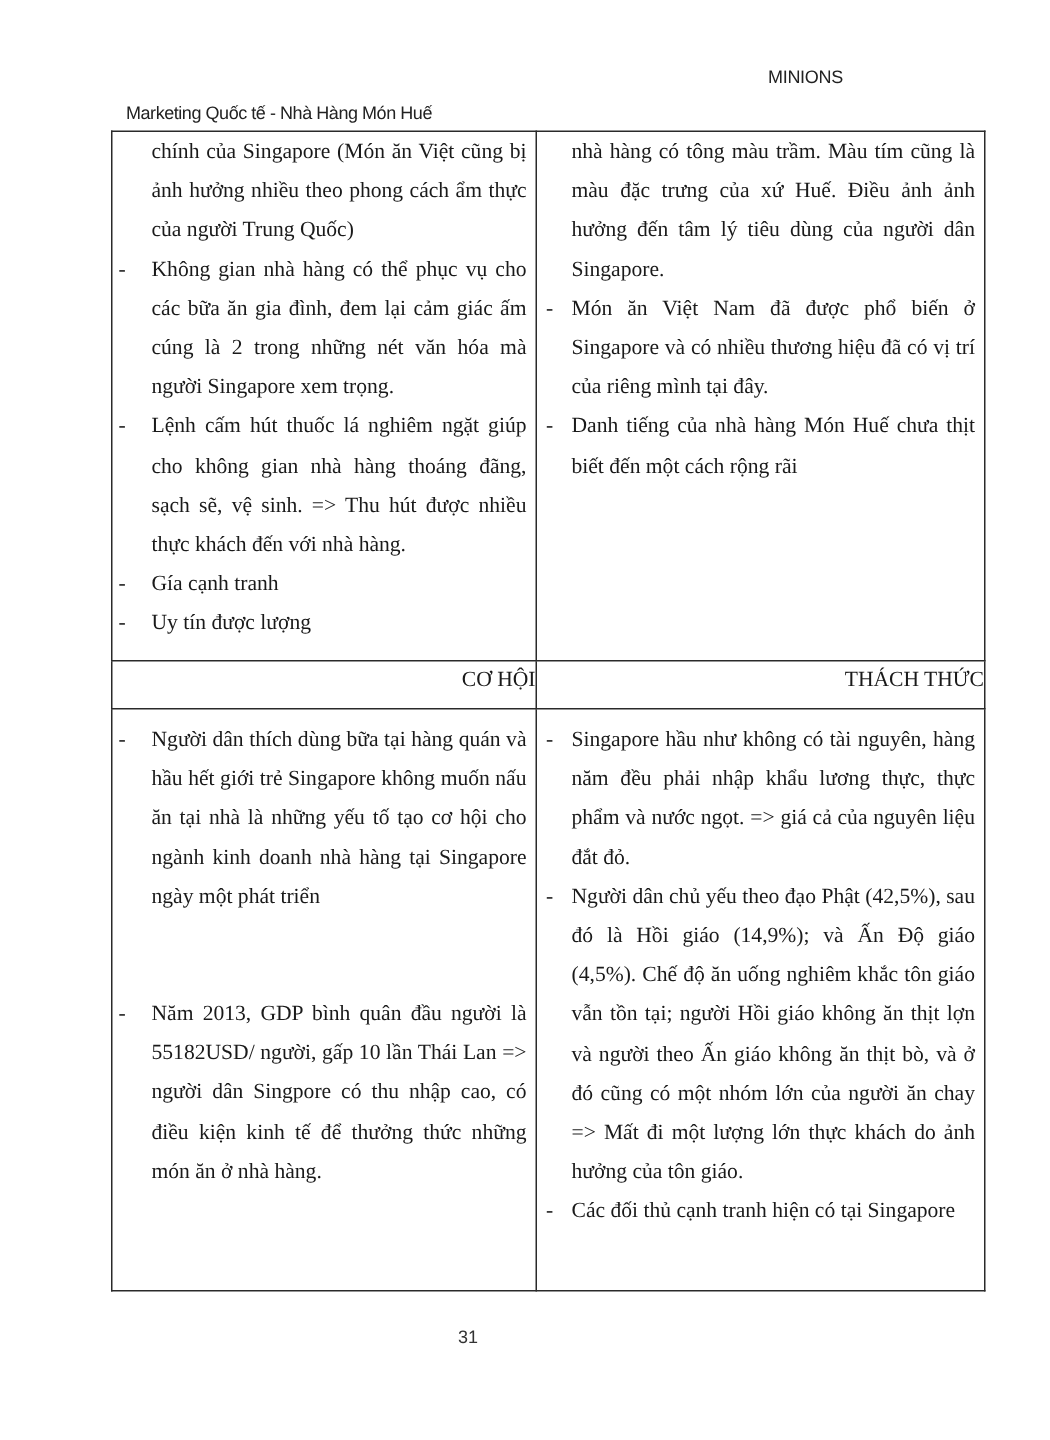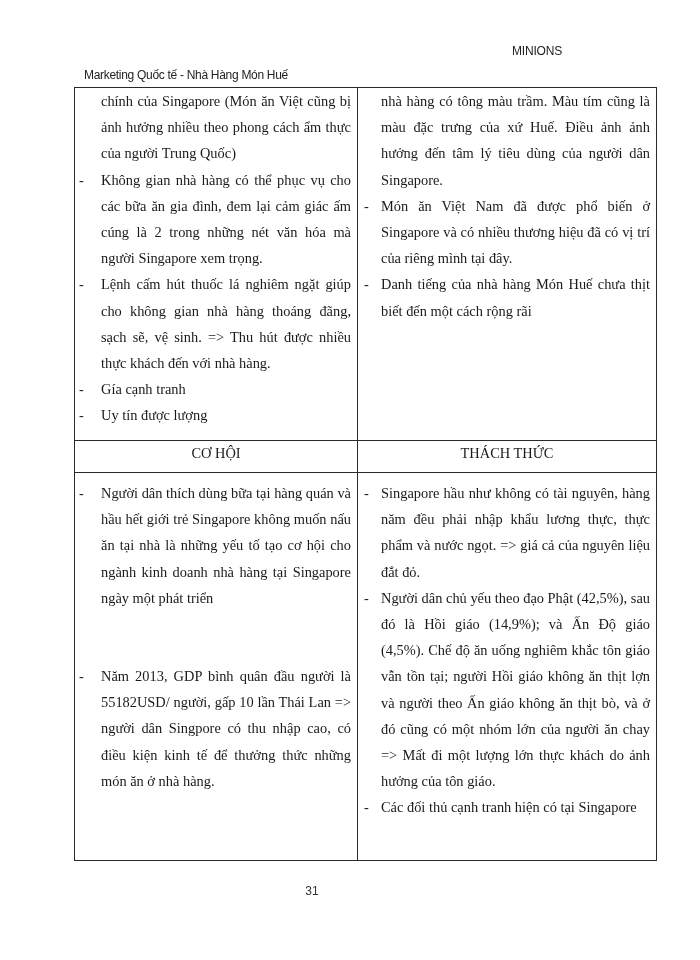--- a/index.html
+++ b/index.html
@@ -69,21 +69,21 @@
       top: 0;
     }
     .right-cell .item {
       padding-left: 23px;
     }
     .right-cell .item .dash {
       left: 6px;
     }
     .header-row td {
       height: 30px;
-      text-align: center;
+      text-align: right;
       font-size: 14.4px;
       line-height: 22px;
       padding-top: 1px;
     }
     .row1 td { height: 352px; }
     .row3 td { height: 387px; }
     .row3 .cell-inner { padding-top: 7px; }
     .spacer-line { height: 52px; }
     .page-number {
       position: absolute;

